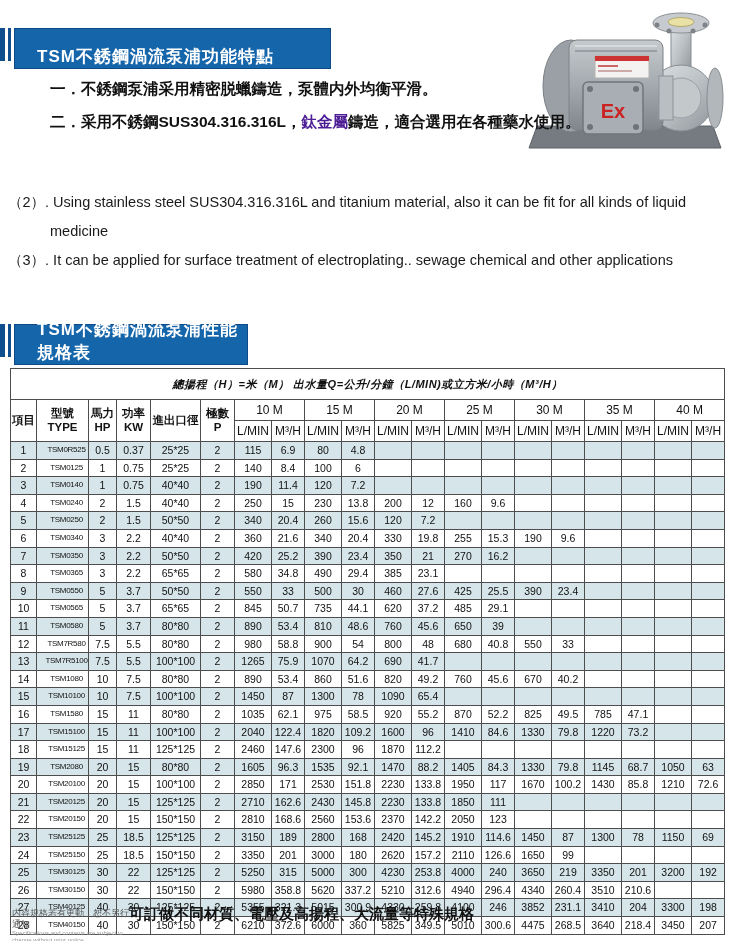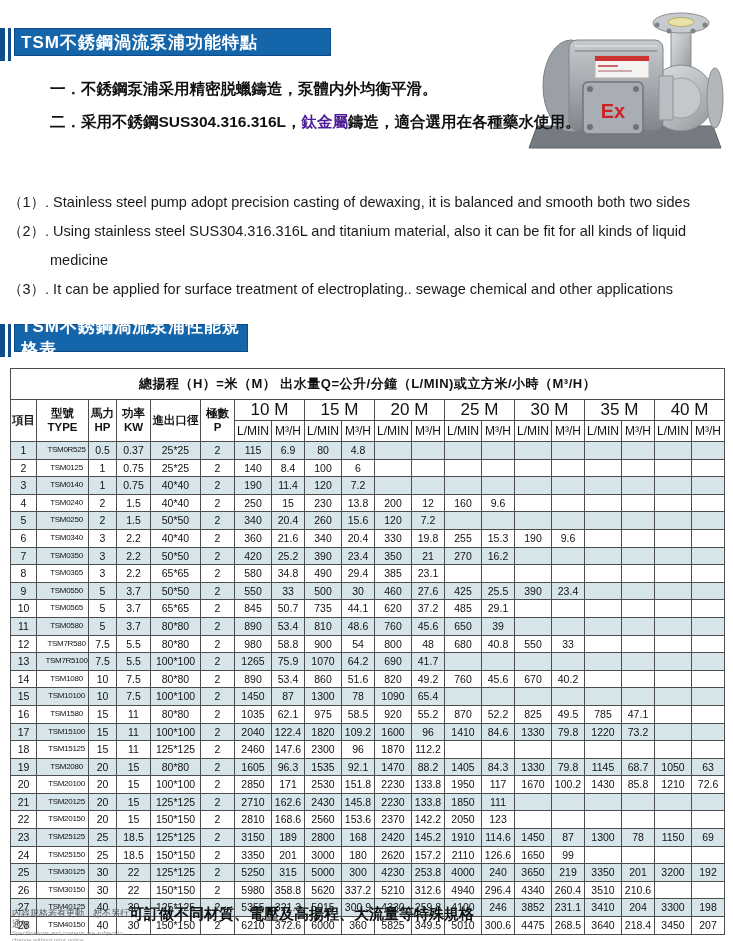--- a/index.html
+++ b/index.html
@@ -2,44 +2,44 @@
 <html><head>
 <meta charset="utf-8">
 <style>
   html,body{margin:0;padding:0;background:#fff;}
   .page{position:relative;width:733px;height:941px;background:#ffffff;overflow:hidden;
         font-family:"Liberation Sans", sans-serif;color:#111;}
 
   
   .accent-a{position:absolute;left:0;width:5px;height:33px;background:#0f4e8c;}
   .accent-b{position:absolute;left:8px;width:3px;height:33px;background:#0f4e8c;}
-  .bluebar{position:absolute;left:14px;height:28px;background:#1565ab;border:1px solid #0d4a86;
-           color:#fff;font-weight:bold;font-size:17px;display:flex;align-items:center;
-           padding-left:6px;box-sizing:border-box;letter-spacing:1px;}
+  .bluebar{position:absolute;left:14px;height:41px;background:#1565ab;border:1px solid #0d4a86;
+           color:#fff;font-weight:bold;font-size:17px;display:flex;align-items:flex-end;
+           padding-left:22px;box-sizing:border-box;letter-spacing:1px;}
 
   
   .features{position:absolute;left:18px;top:72px;width:715px;font-size:15.5px;font-weight:bold;
             line-height:33px;white-space:nowrap;margin-left:32px;}
   .red{color:#4c1d95;}
 
   
   .english{position:absolute;left:8px;top:188px;width:720px;font-size:14.5px;color:#1a1a1a;
            line-height:29px;}
   .eng-indent{padding-left:42px;}
 
   
   .pump{position:absolute;left:523px;top:6px;width:208px;height:160px;pointer-events:none;}
 
   
   .spec-table{position:absolute;left:10px;top:368px;border-collapse:collapse;table-layout:fixed;
               width:714px;}
   .spec-table th,.spec-table td{border:1px solid #4d4d4d;text-align:center;padding:0;
               overflow:hidden;white-space:nowrap;font-weight:normal;}
-  .spec-table .t-title{height:30px;font-size:13px;font-weight:bold;letter-spacing:0.5px;}
-  .spec-table .g-head{height:20px;font-size:17px;}
+  .spec-table .t-title{height:30px;font-size:11px;font-weight:bold;letter-spacing:0.5px;font-style:italic;}
+  .spec-table .g-head{height:20px;font-size:12px;}
   .spec-table .s-head{height:20px;font-size:12px;}
   .spec-table .f-head{font-size:11.5px;font-weight:bold;line-height:1.2;}
   .spec-table tbody td{height:16.6px;font-size:10.5px;line-height:16.6px;}
   .spec-table tbody td.type-cell{font-size:8px;letter-spacing:-0.3px;padding-left:8px;}
   .spec-table tbody tr.alt{background:#d6e5ea;}
 
   
   .foot-note{position:absolute;left:12px;top:908px;width:118px;color:#555;}
   .foot-note .zh{font-size:9px;line-height:11px;}
   .foot-note .en{font-size:6px;color:#999;line-height:7px;}
@@ -106,21 +106,20 @@
       <rect x="136" y="70" width="14" height="44" fill="#b9bec2" stroke="#8d9398"></rect>
     </svg>
   </div>
 
   <div class="features">
     <div>一．不銹鋼泵浦采用精密脱蠟鑄造，泵體内外均衡平滑。</div>
     <div><span>二．采用不銹鋼SUS304.316.316L，</span><span class="red">鈦金屬</span><span>鑄造，適合選用在各種藥水使用。</span></div>
   </div>
 
   <div class="english">
-    <div>（1）. Stainless steel pump adopt precision casting of dewaxing, it is balanced and smooth both two sides</div>
     <div>（2）. Using stainless steel SUS304.316.316L and titanium material, also it  can be fit for all kinds of liquid</div>
     <div class="eng-indent">medicine</div>
     <div>（3）. It can be applied for surface treatment of electroplating.. sewage  chemical and other applications</div>
   </div>
 
   <div class="accent-a" style="top:324px"></div>
   <div class="accent-b" style="top:324px"></div>
   <div class="bluebar" style="top:324px;width:234px">
     <span>TSM不銹鋼渦流泵浦性能規格表</span>
   </div>

